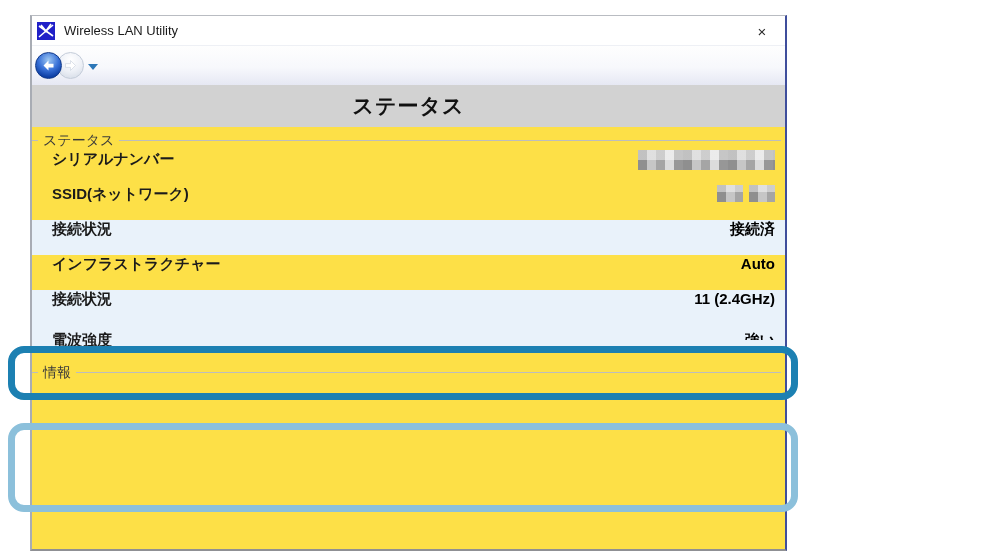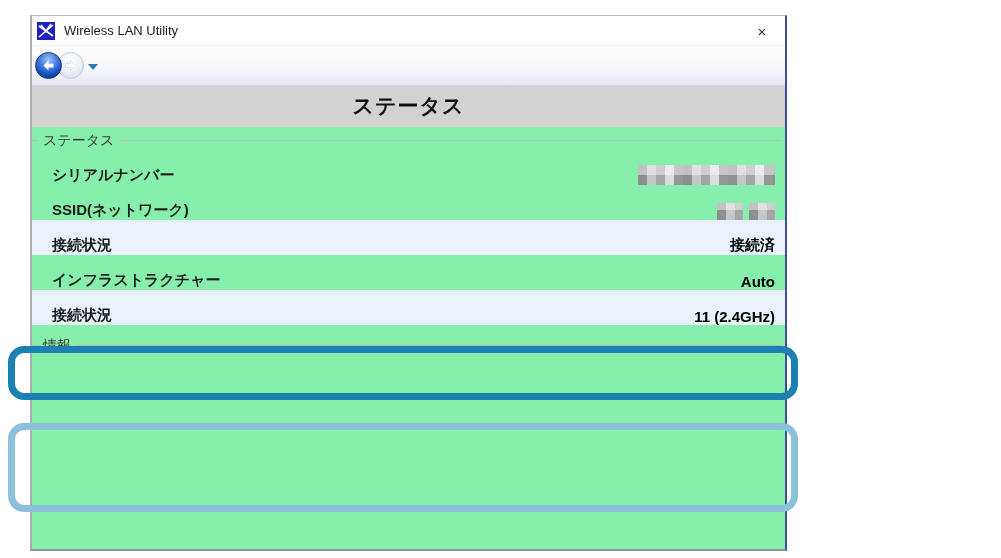--- a/index.html
+++ b/index.html
@@ -2,21 +2,21 @@
 <html><head>
 <meta charset="utf-8">
 <style>
   * { margin:0; padding:0; box-sizing:border-box; }
   html,body { width:1001px; height:558px; background:#ffffff;
     font-family:"Liberation Sans","DejaVu Sans",sans-serif; }
   .canvas { position:relative; width:1001px; height:558px; background:#fff; overflow:hidden; }
 
   
   .window { position:absolute; left:30px; top:15px; width:757px; height:536px;
-    background:#86efac; border-top:1px solid #b9bcc2; border-left:2px solid #a8acb4;
+    background:#fde047; border-top:1px solid #b9bcc2; border-left:2px solid #a8acb4;
     border-right:2px solid #3f4e9c; border-bottom:2px solid #8f9094; }
 
   .titlebar { height:30px; display:flex; align-items:center; padding:0 10px 0 5px;
     background:#fff; border-bottom:1px solid #eef0f5; position:relative; }
   .app-icon { width:18px; height:18px; margin-right:9px; flex:0 0 auto; }
   .title-text { font-size:13px; color:#1a1a1a; }
   .close-btn { position:absolute; right:10px; top:2px; width:26px; height:26px;
     display:flex; align-items:center; justify-content:center;
     font-size:15px; color:#2b2b2b; cursor:default; }
 
@@ -36,21 +36,21 @@
     justify-content:center; }
   .header-title { font-size:21px; font-weight:bold; color:#111; letter-spacing:1px; }
 
   
   .group-label-row { display:flex; align-items:center; height:23px; padding-top:4px; }
   .gb-stub { width:6px; border-top:1px solid #bdbdbd; }
   .gb-label { font-size:14px; color:#3a3a3a; padding:0 5px; }
   .gb-line { flex:1; border-top:1px solid #bdbdbd; margin-right:4px; }
 
   
-  .row { height:35px; display:flex; align-items:flex-end; justify-content:space-between;
+  .row { height:35px; display:flex; align-items:flex-start; justify-content:space-between;
     padding:0 10px 0 20px; }
   .row.alt { background:#e9f2fa; }
   .row-label { font-size:15px; font-weight:bold; color:#1b1b1b; }
   .row-value { font-size:15px; font-weight:bold; color:#000; white-space:nowrap; }
   .row-last { height:27px; align-items:flex-start; }
   .row-last .row-label { margin-top:6px; }
   .clip-wrap { height:9px; overflow:hidden; margin-top:6px; }
   .clip-wrap .row-value { line-height:18px; display:block; }
 
   
@@ -139,20 +139,26 @@
       <span class="row-label">インフラストラクチャー</span>
       <span class="row-value">Auto</span>
     </div>
 
     <div class="row alt">
       <span class="row-label">接続状況</span>
       <span class="row-value">11 (2.4GHz)</span>
     </div>
 
 
+    <div class="row alt row-last">
+      <span class="row-label">電波強度</span>
+      <span class="clip-wrap">
+        <span class="row-value">強い</span>
+      </span>
+    </div>
 
     <div class="info-section">
       <div class="group-label-row">
         <span class="gb-stub"></span>
         <span class="gb-label">情報</span>
         <span class="gb-line"></span>
       </div>
     </div>
 
   </div>

